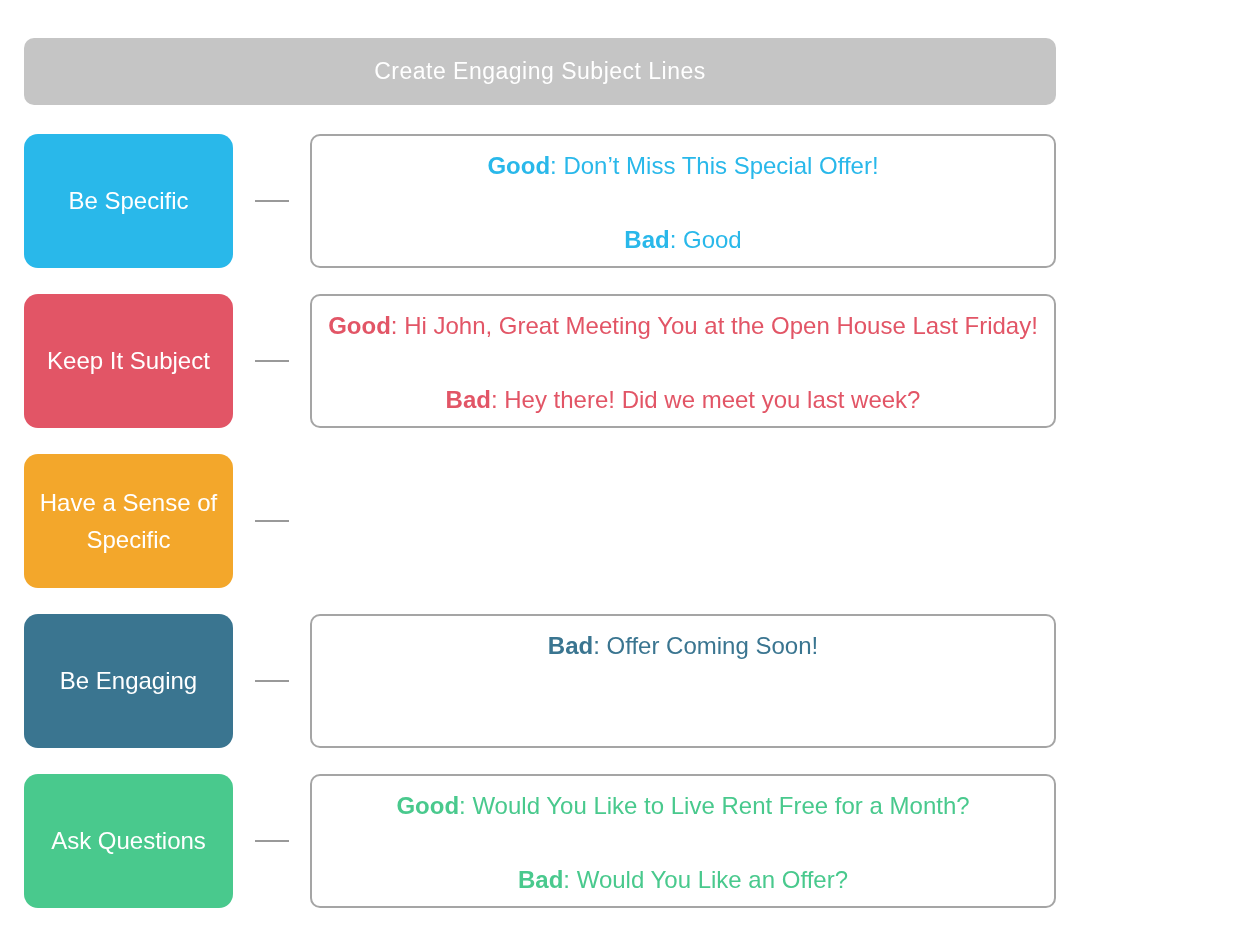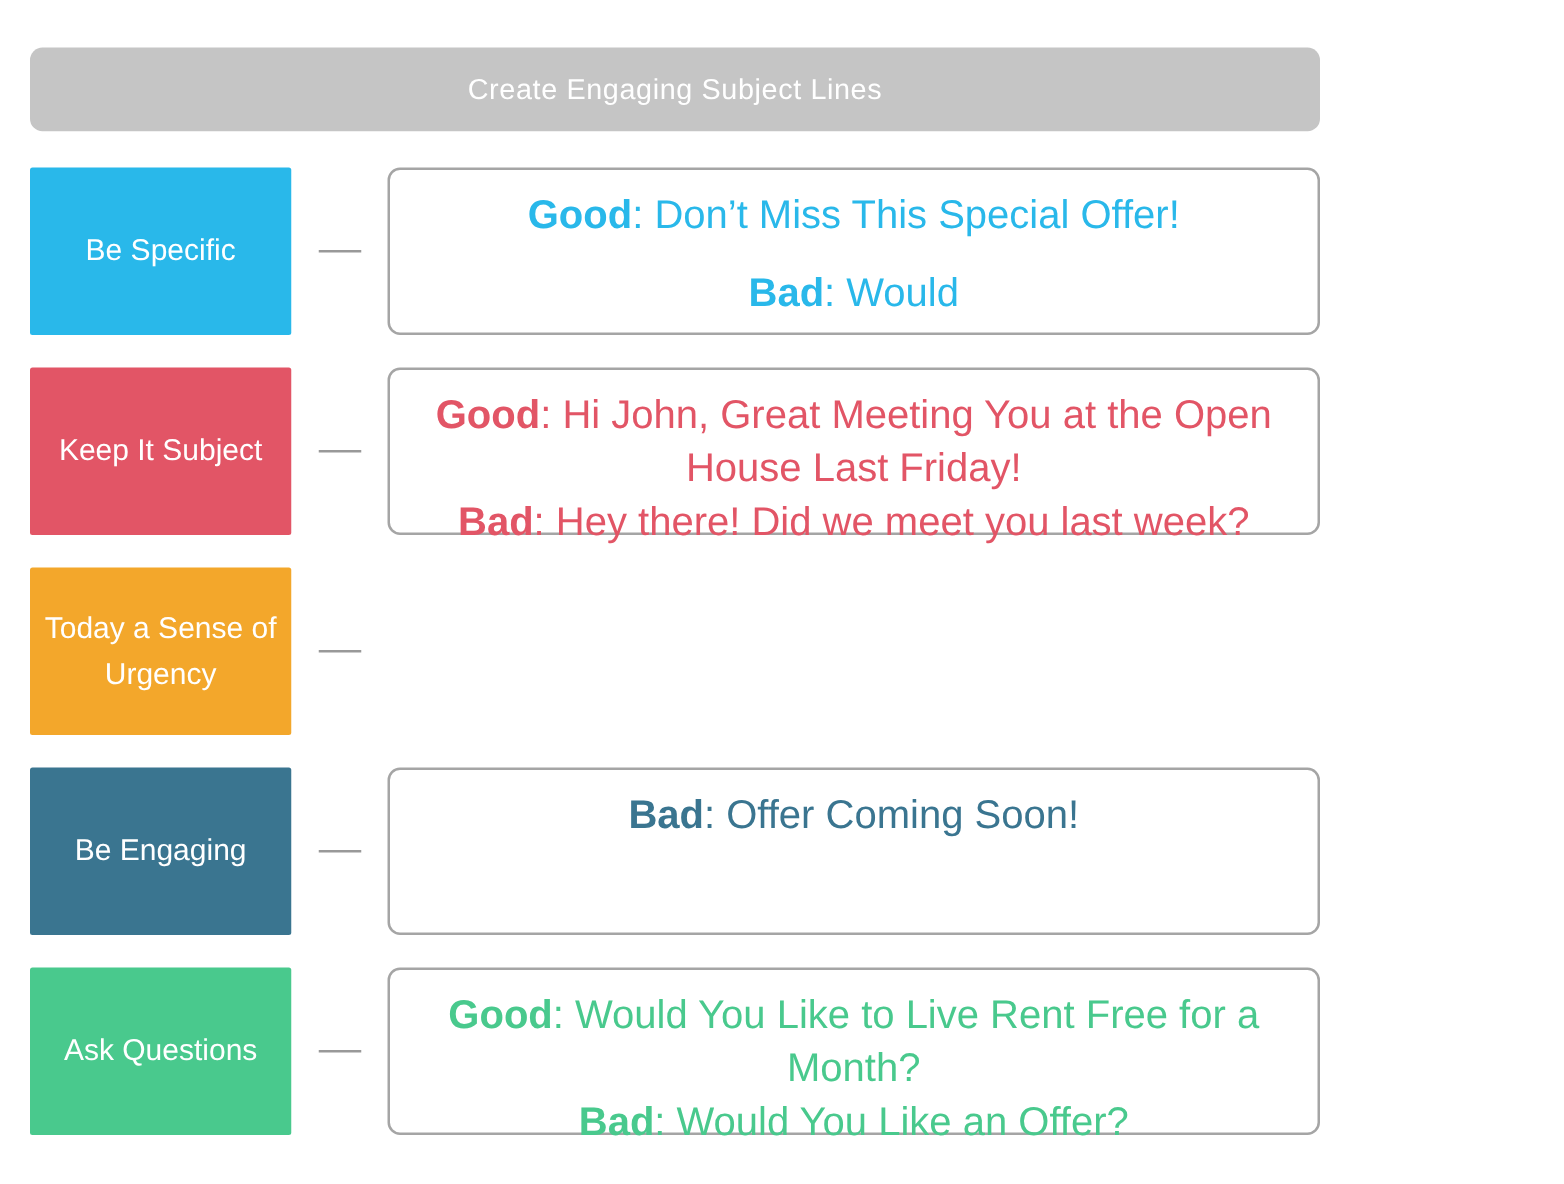--- a/index.html
+++ b/index.html
@@ -33,21 +33,21 @@
   .rows { margin-top: 29px; }
   .row {
     display: flex;
     align-items: stretch;
     height: 134px;
     margin-bottom: 26px;
   }
   .label-box {
     width: 209px;
     flex: none;
-    border-radius: 2px;
+    border-radius: 14px;
     background: var(--row-color, #888);
     color: #ffffff;
     display: flex;
     align-items: center;
     justify-content: center;
     text-align: center;
     font-size: 24px;
     line-height: 1.55;
     padding: 6px 10px;
   }
@@ -68,21 +68,21 @@
   .content-box {
     flex: 1;
     background: #ffffff;
     border: 2px solid var(--box-border, #A5A5A5);
     border-radius: 10px;
     display: flex;
     flex-direction: column;
     justify-content: space-between;
     text-align: center;
     padding: 14px 16px 10px 16px;
-    font-size: 32px;
+    font-size: 24px;
     line-height: 1.35;
     color: var(--row-color, #333);
   }
   .content-box .example-line strong { font-weight: 700; }
 </style>
 </head>
 <body>
 
 <div class="canvas">
 
@@ -92,38 +92,38 @@
 
   <div class="rows">
 
     <div class="row" style="--row-color: #29B8EA;">
       <div class="label-box">
         <span>Be Specific</span>
       </div>
       <div class="connector"></div>
       <div class="content-box">
         <div class="example-line"><strong>Good</strong><span>: Don’t Miss This Special Offer!</span></div>
-        <div class="example-line"><strong>Bad</strong><span>: Would</span></div>
+        <div class="example-line"><strong>Bad</strong><span>: Good</span></div>
       </div>
     </div>
 
     <div class="row" style="--row-color: #E25566;">
       <div class="label-box">
         <span>Keep It Subject</span>
       </div>
       <div class="connector"></div>
       <div class="content-box">
         <div class="example-line"><strong>Good</strong><span>: Hi John, Great Meeting You at the Open House Last Friday!</span></div>
         <div class="example-line"><strong>Bad</strong><span>: Hey there! Did we meet you last week?</span></div>
       </div>
     </div>
 
     <div class="row" style="--row-color: #F3A72B;">
       <div class="label-box">
-        <span>Today a Sense of Urgency</span>
+        <span>Have a Sense of Specific</span>
       </div>
       <div class="connector"></div>
     </div>
 
     <div class="row" style="--row-color: #3A7590;">
       <div class="label-box">
         <span>Be Engaging</span>
       </div>
       <div class="connector"></div>
       <div class="content-box">

